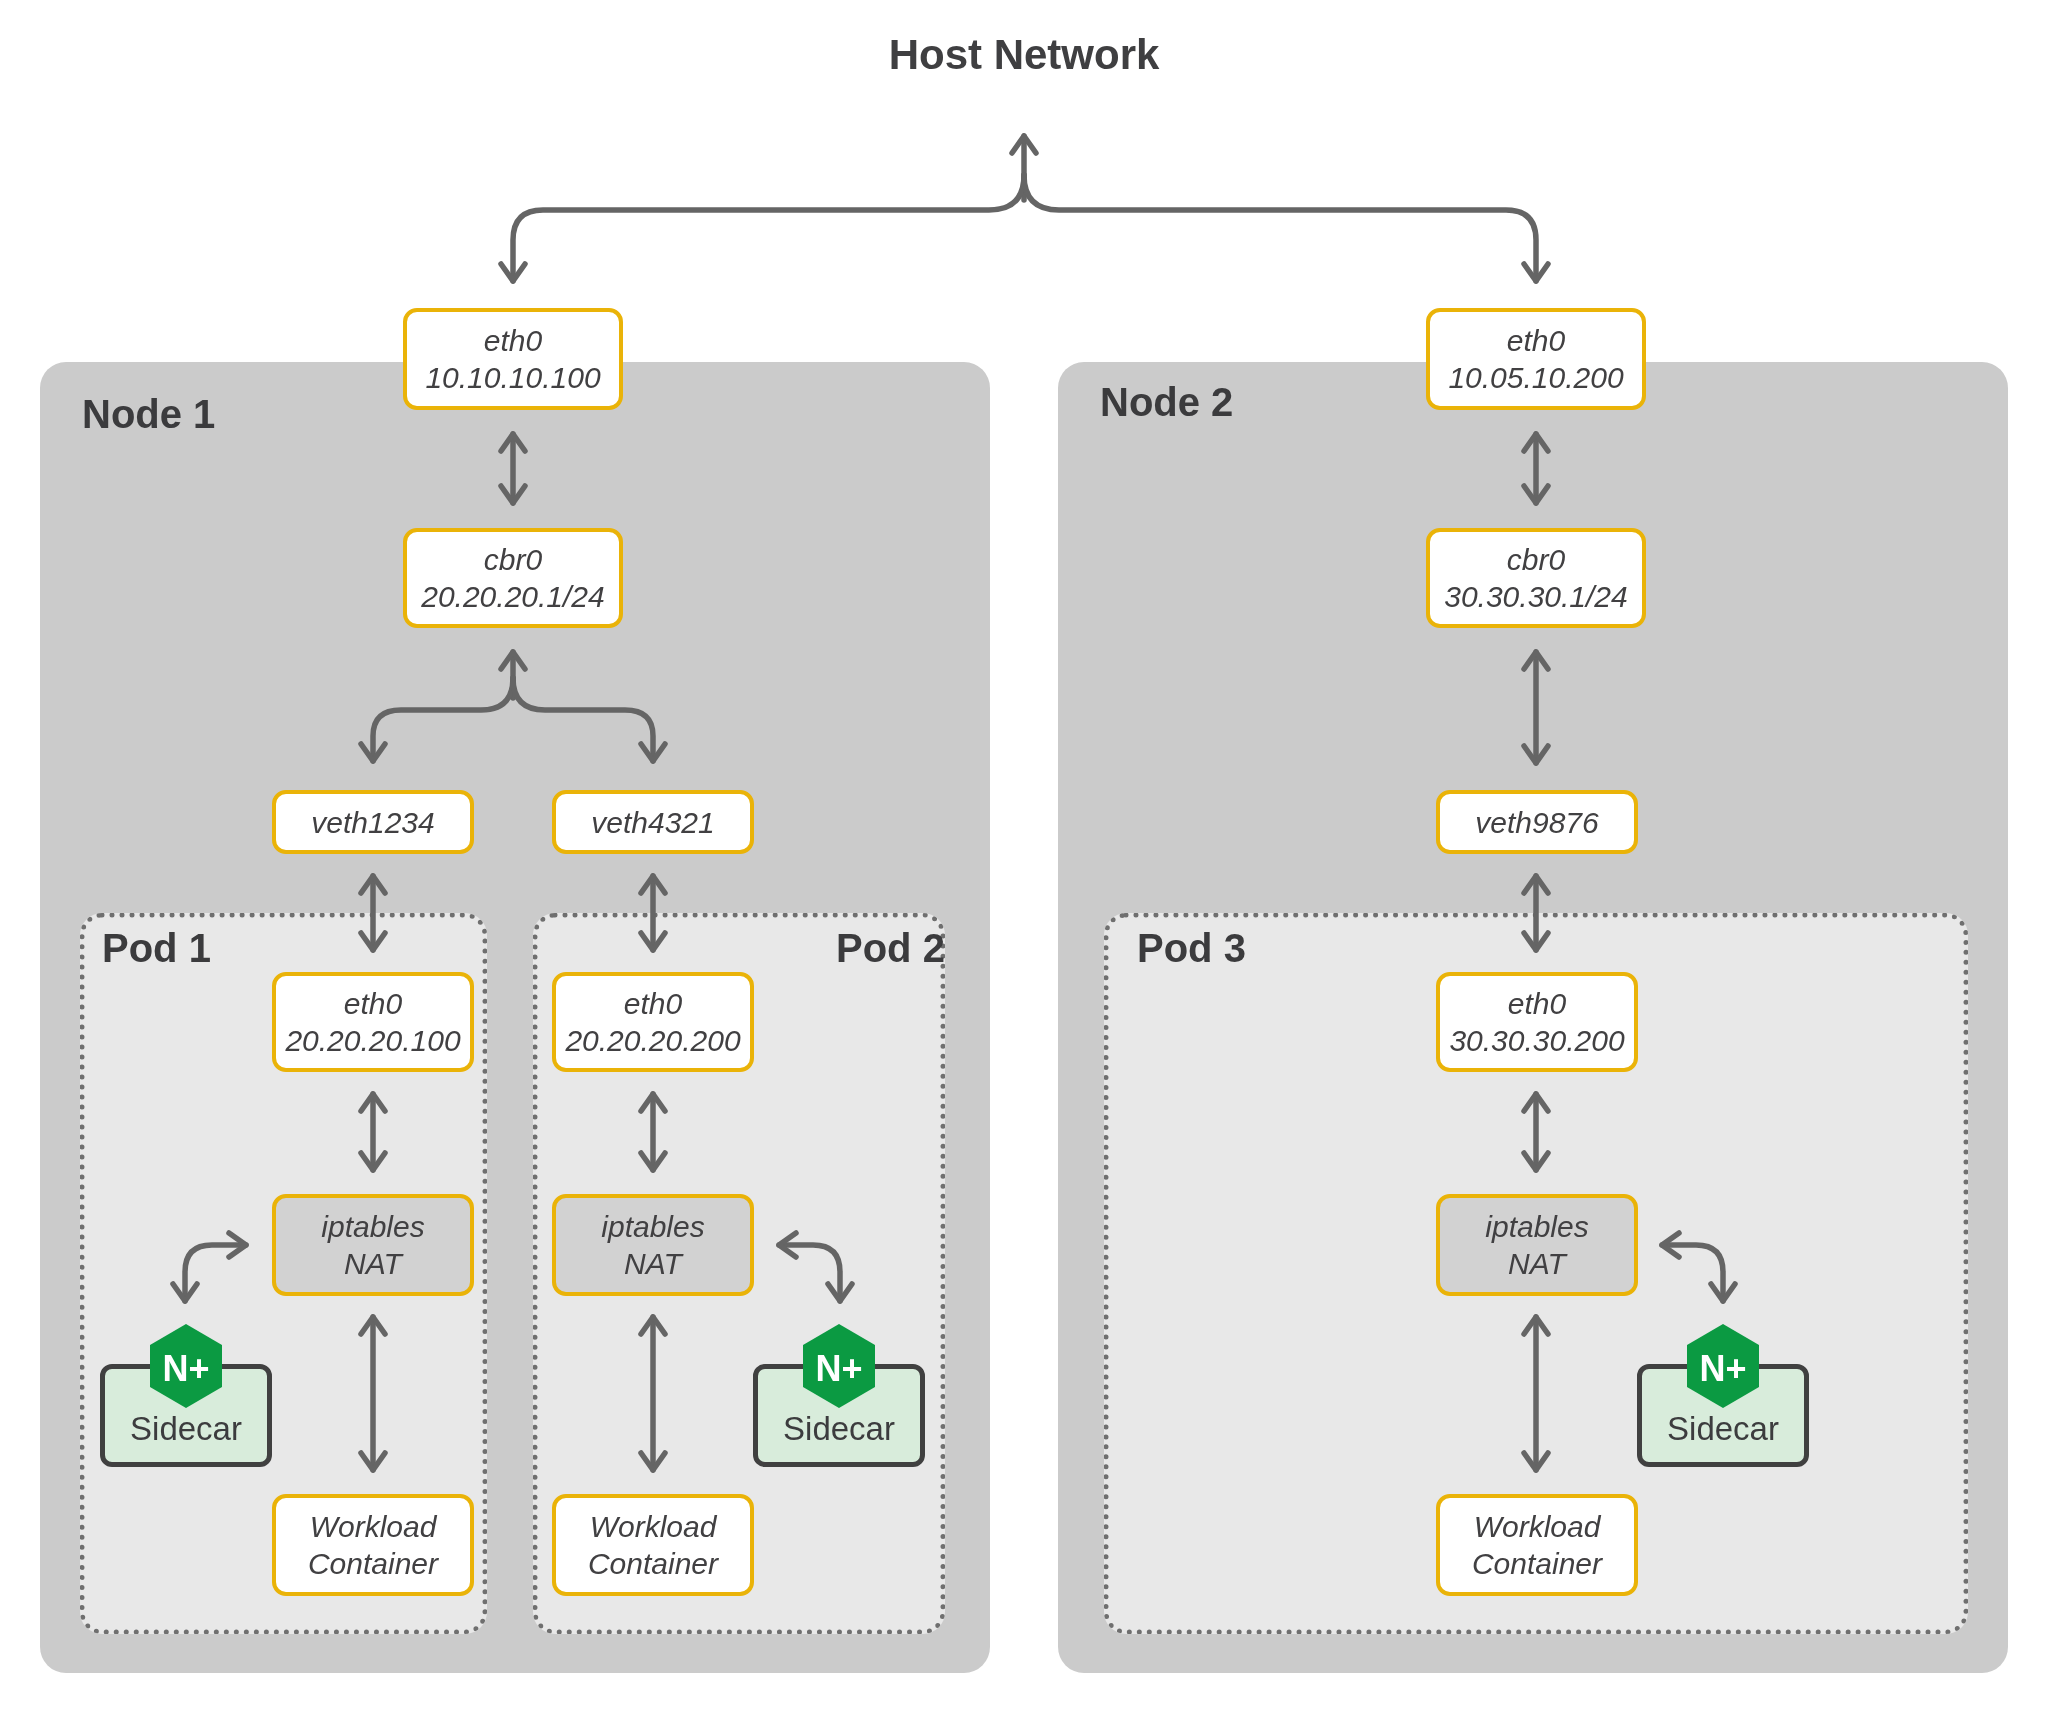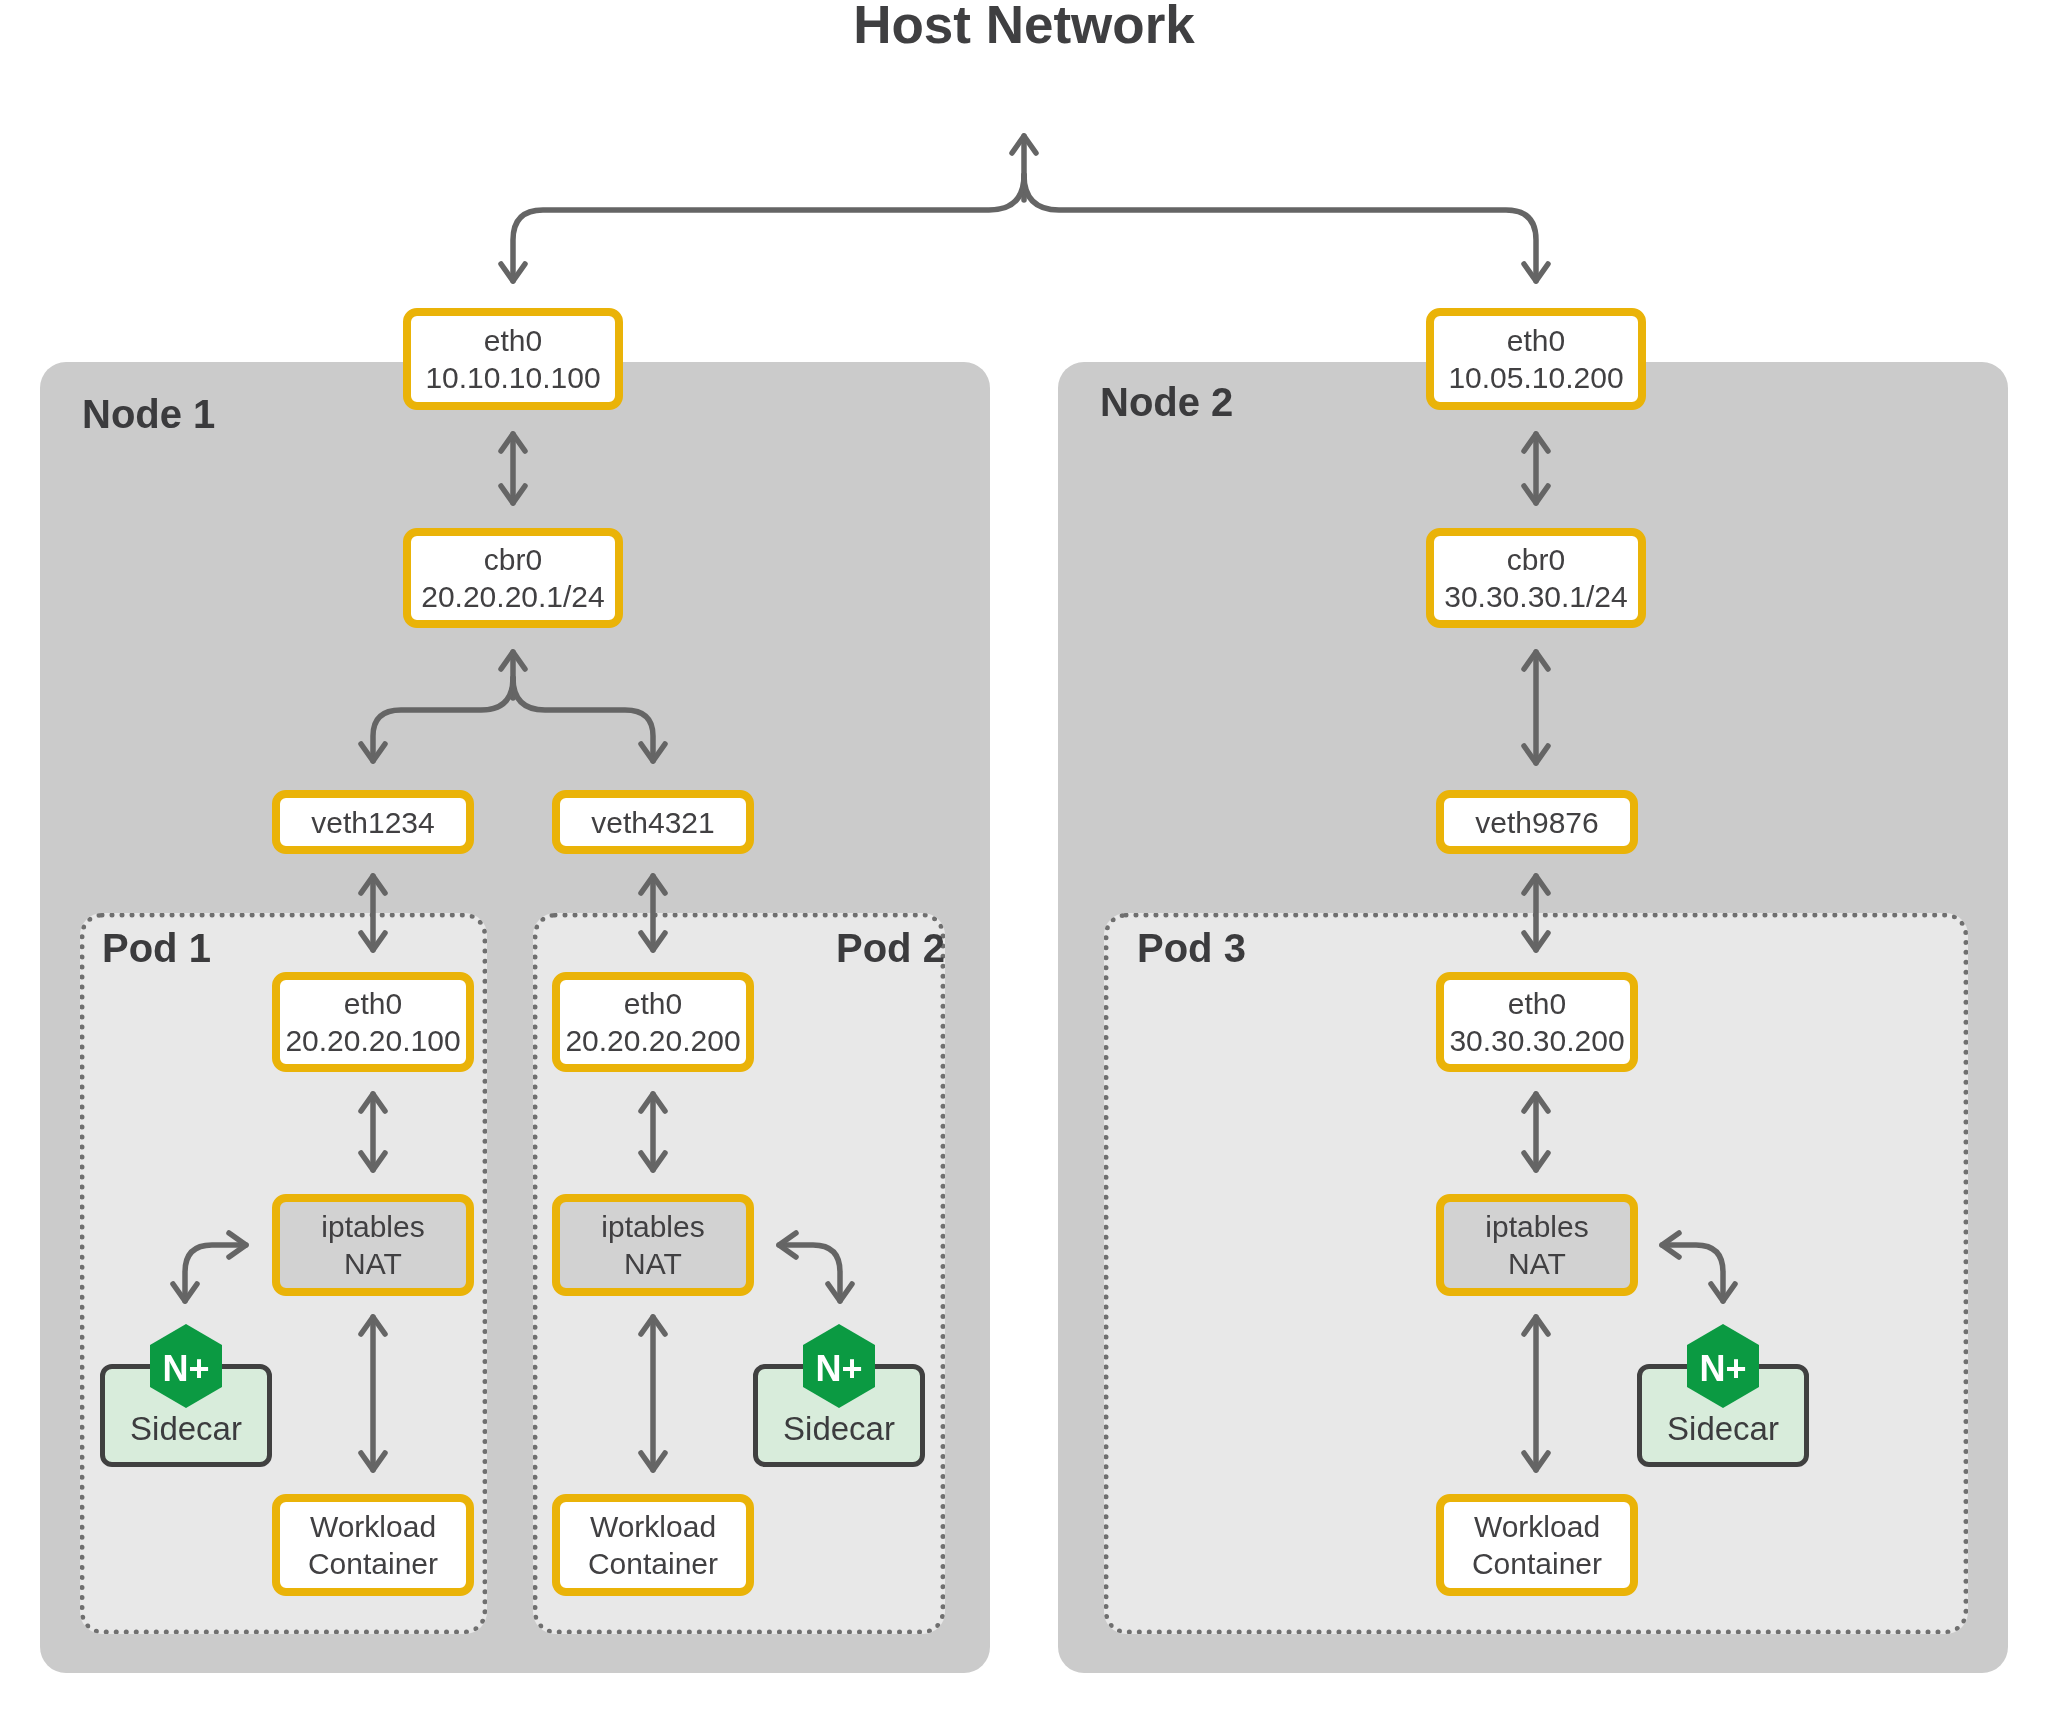--- a/index.html
+++ b/index.html
@@ -3,38 +3,38 @@
 <meta charset="utf-8">
 <style>
   html,body{margin:0;padding:0;}
   body{
     width:2048px;height:1714px;position:relative;background:#ffffff;
     font-family:"Liberation Sans", sans-serif;overflow:hidden;
     color:#414042;
   }
   .abs{position:absolute;}
   .title{
-    left:724px;top:2px;width:600px;text-align:center;
-    font-size:53px;line-height:46px;font-weight:bold;color:#3f3f41;
+    left:724px;top:32px;width:600px;text-align:center;
+    font-size:42px;line-height:46px;font-weight:bold;color:#3f3f41;
   }
   .node{
     background:#cbcbcb;border-radius:26px;
   }
   .node-label,.pod-label{
     font-size:40px;font-weight:bold;color:#3b3b3d;line-height:40px;white-space:nowrap;
   }
   .pod{
     background:#e8e8e8;border:5px dotted #6f6f6f;border-radius:22px;
     box-sizing:border-box;
   }
   .box{
-    background:#ffffff;border:8px solid #eab308;border-radius:14px;
+    background:#ffffff;border:4px solid #eab308;border-radius:14px;
     box-sizing:border-box;display:flex;flex-direction:column;
     align-items:center;justify-content:center;
-    font-size:30px;line-height:37px;color:#414042;text-align:center;
+    font-size:30px;line-height:37px;color:#414042;text-align:center;font-style:italic;
   }
   .box--nat{background:#d2d2d2;}
   .sidecar{
     background:#d8ecdb;border:5px solid #404040;border-radius:12px;
     box-sizing:border-box;display:flex;align-items:flex-end;justify-content:center;
     font-size:33px;color:#3c3c3e;padding-bottom:14px;
   }
   svg.layer{left:0;top:0;pointer-events:none;}
   .hex-label{
     font-family:"Liberation Sans", sans-serif;font-weight:bold;

